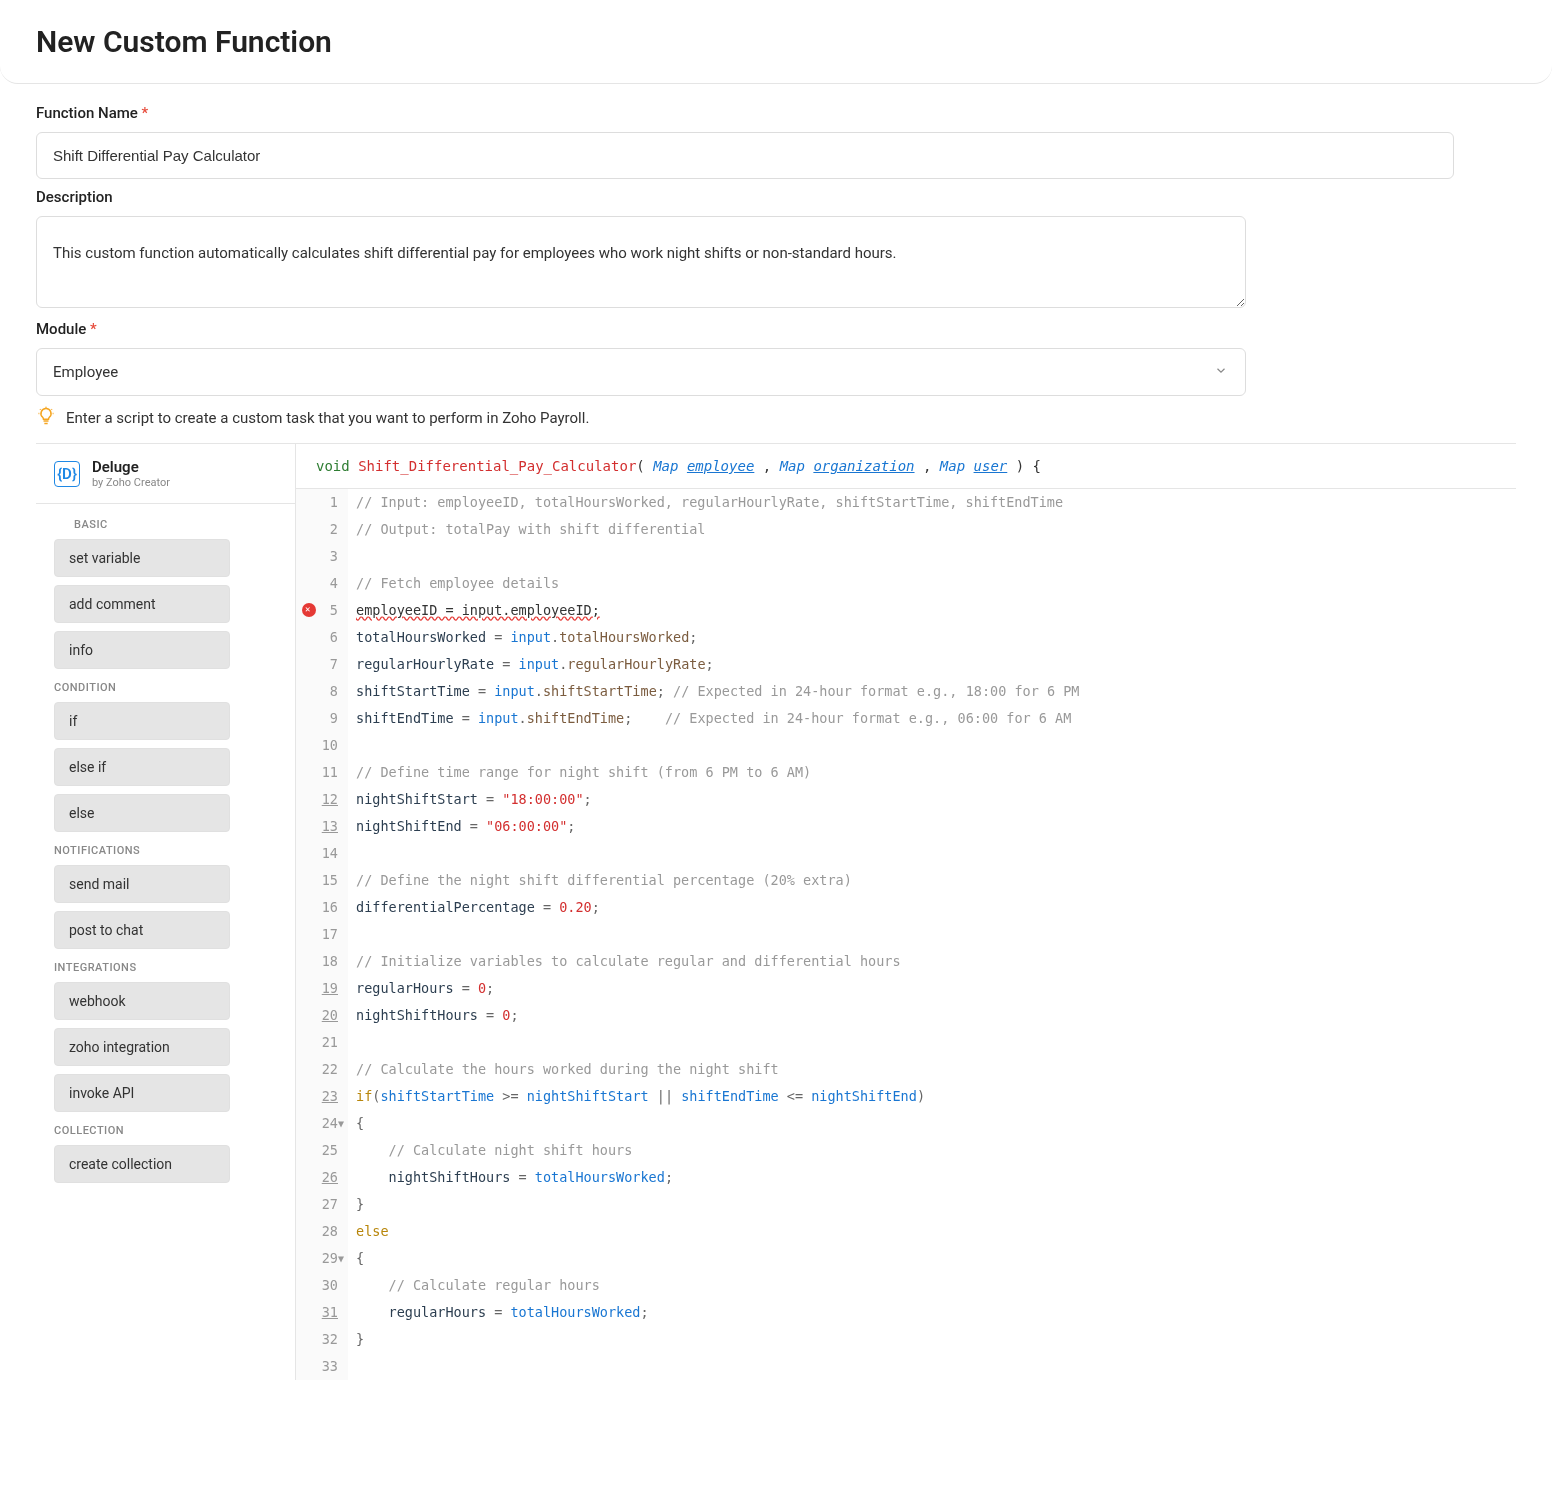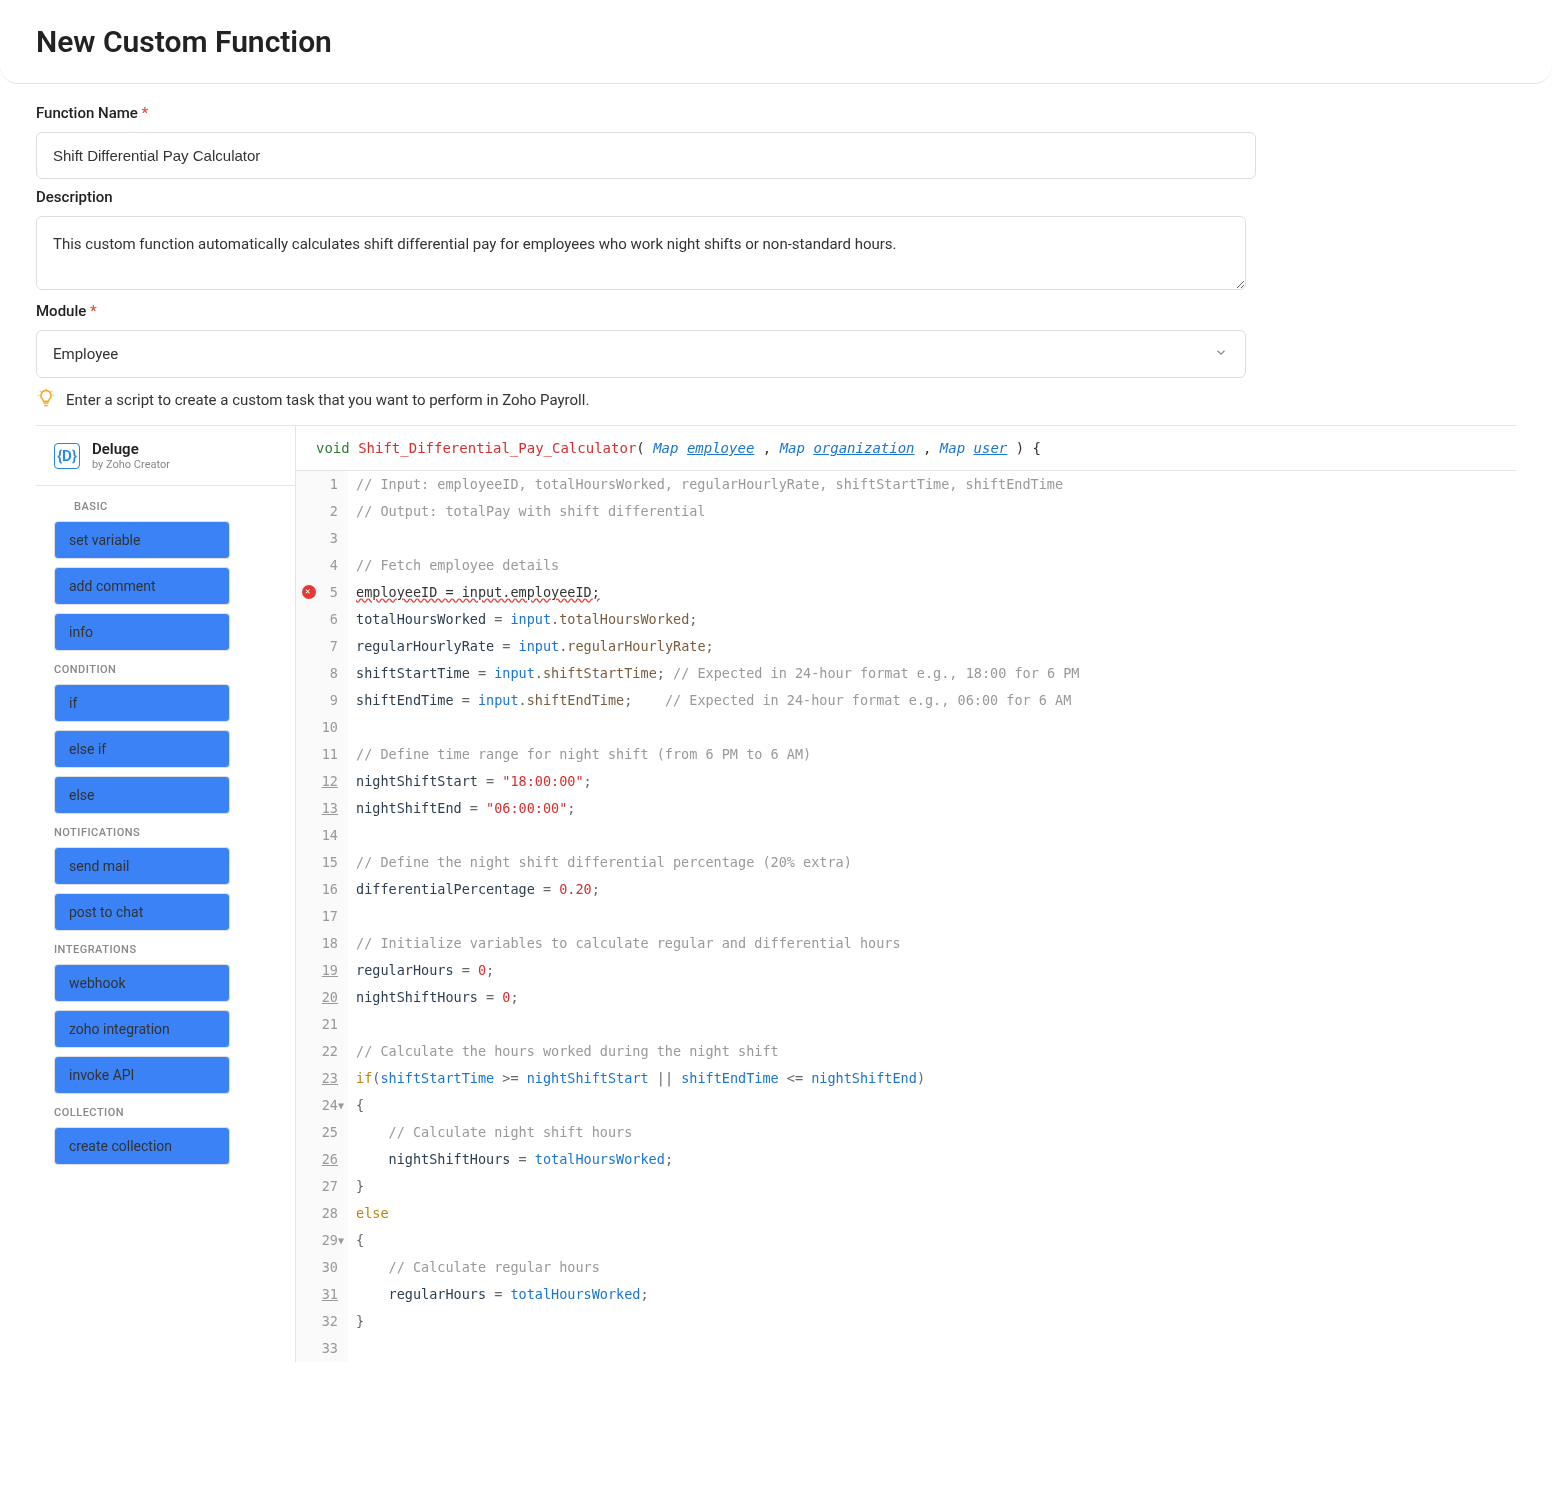--- a/index.html
+++ b/index.html
@@ -4,38 +4,38 @@
 <style>
 * { box-sizing: border-box; margin: 0; padding: 0; }
 body { font-family: -apple-system, BlinkMacSystemFont, "Segoe UI", Roboto, sans-serif; background: #fff; color: #333; font-size: 14px; }
 .page { width: 1552px; }
 .header { padding: 24px 36px; border-bottom: 1px solid #e5e5e5; border-radius: 18px; }
 .header h1 { font-size: 30px; font-weight: 600; color: #222; }
 .form-area { padding: 20px 36px; }
 .field { margin-bottom: 9px; }
 .field-label { font-size: 15px; font-weight: 500; color: #222; margin-bottom: 10px; display: block; }
 .req { color: #e74c3c; }
-.text-input { width: 1220px; padding: 14px 16px; border: 1px solid #ddd; border-radius: 6px; font-size: 15px; color: #333; }
-.textarea { width: 1210px; padding: 18px 16px; border: 1px solid #ddd; border-radius: 6px; font-size: 15px; color: #333; resize: both; min-height: 56px; font-family: inherit; }
+.text-input { width: 1418px; padding: 14px 16px; border: 1px solid #ddd; border-radius: 6px; font-size: 15px; color: #333; }
+.textarea { width: 1210px; padding: 27px 16px; border: 1px solid #ddd; border-radius: 6px; font-size: 15px; color: #333; resize: both; min-height: 56px; font-family: inherit; }
 .select-wrap { position: relative; width: 1210px; }
 .select-input { width: 100%; padding: 14px 16px; border: 1px solid #ddd; border-radius: 6px; font-size: 15px; color: #333; background: #fff; appearance: none; cursor: pointer; }
 .select-caret { position: absolute; right: 18px; top: 50%; transform: translateY(-50%); pointer-events: none; color: #888; }
 .hint-row { display: flex; align-items: center; gap: 10px; margin: 10px 0 14px 0; }
 .bulb-icon { color: #f5a623; }
 .hint-text { font-size: 15px; color: #333; }
 .editor-wrap { border-top: 1px solid #e5e5e5; display: flex; }
 .editor-left { width: 260px; border-right: 1px solid #e5e5e5; }
 .deluge-head { display: flex; align-items: center; gap: 12px; padding: 14px 18px; border-bottom: 1px solid #e5e5e5; }
 .deluge-logo { width: 26px; height: 26px; border: 1.5px solid #1e88e5; border-radius: 4px; display: flex; align-items: center; justify-content: center; color: #1e88e5; font-size: 15px; font-weight: 600; }
 .deluge-title { font-size: 15px; font-weight: 600; color: #222; }
 .deluge-sub { font-size: 11px; color: #888; }
 .snip-cats { padding: 14px 18px; }
 .snip-cat-title { font-size: 11px; color: #888; letter-spacing: 0.5px; margin: 12px 0 8px 0; font-weight: 500; }
 .snip-cat-title:first-child { margin-top: 0; padding-left: 20px; }
-.snip-item { display: block; background: #3b82f6; border: 1px solid #e0e0e0; border-radius: 4px; padding: 10px 14px; font-size: 14px; color: #333; margin-bottom: 8px; cursor: pointer; width: 176px; }
+.snip-item { display: block; background: #e5e5e5; border: 1px solid #e0e0e0; border-radius: 4px; padding: 10px 14px; font-size: 14px; color: #333; margin-bottom: 8px; cursor: pointer; width: 176px; }
 .editor-right { flex: 1; overflow: hidden; }
 .sig-bar { padding: 14px 20px; border-bottom: 1px solid #e5e5e5; font-family: "SF Mono", Menlo, Consolas, monospace; font-size: 14px; }
 .kw-void { color: #2e7d32; }
 .fn-name { color: #d32f2f; }
 .type-map { color: #1976d2; font-style: italic; }
 .param { color: #1976d2; text-decoration: underline; font-style: italic; }
 .code-area { display: flex; font-family: "SF Mono", Menlo, Consolas, monospace; font-size: 13.5px; line-height: 27px; }
 .gutter { width: 52px; text-align: right; padding-right: 10px; color: #999; background: #fafafa; position: relative; }
 .gutter-line { height: 27px; position: relative; }
 .gutter-err { position: absolute; left: 6px; top: 6px; width: 14px; height: 14px; background: #e53935; border-radius: 50%; }

